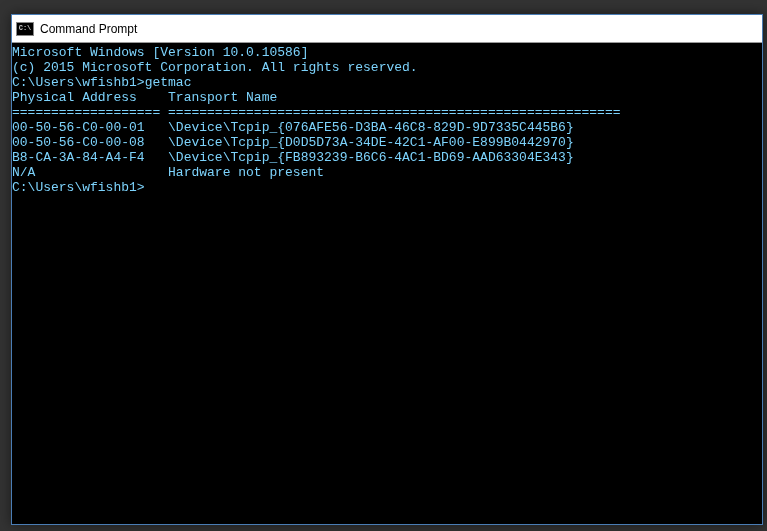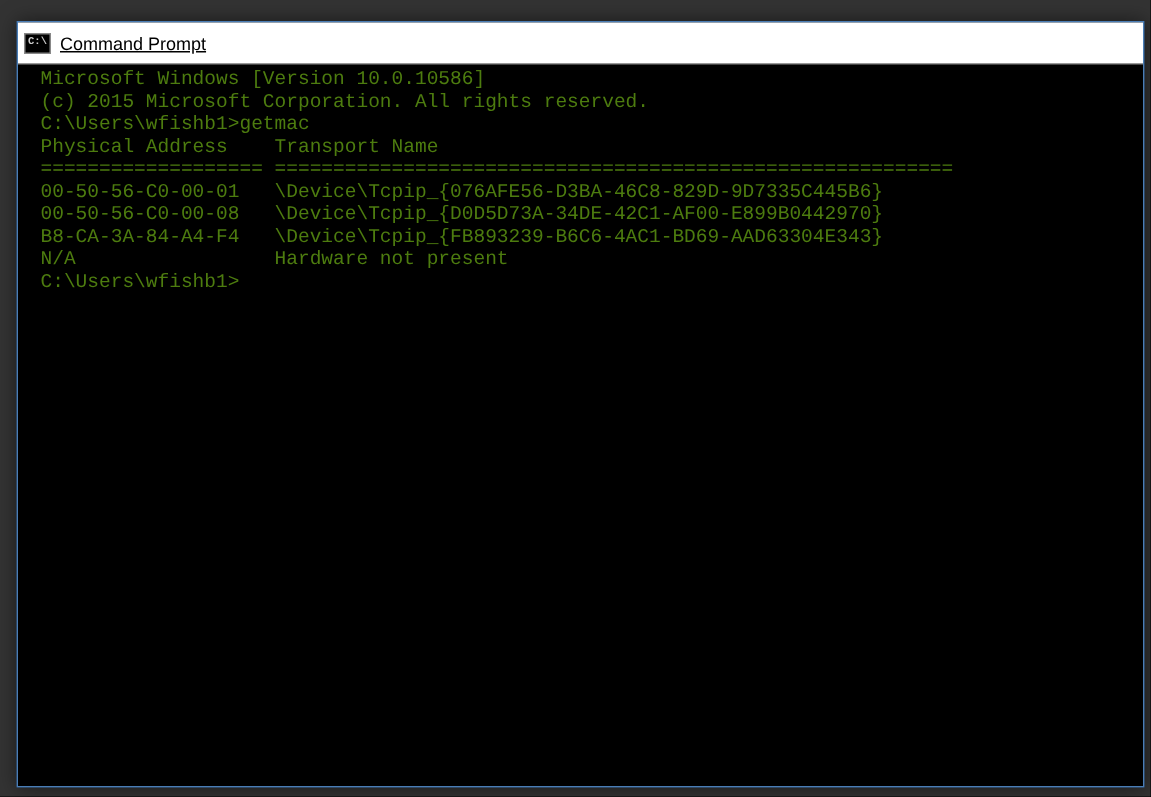--- a/index.html
+++ b/index.html
@@ -46,28 +46,27 @@
     .title-icon-inner {
       color: #ccc;
       font-size: 7px;
       font-family: 'Courier New', monospace;
       font-weight: bold;
       line-height: 1;
     }
     .title-text {
       font-size: 12px;
       color: #000;
-      text-decoration: underline;
     }
     .terminal {
-      padding: 2px 15px;
+      padding: 2px 0;
       font-family: 'Consolas', 'Courier New', monospace;
       font-size: 13px;
       line-height: 15px;
-      color: #4d7c0f;
+      color: #7dd3fc;
       white-space: pre;
       overflow: hidden;
       height: calc(100% - 28px);
       background: #000;
     }
     .prompt-line {
       display: block;
     }
   </style>
 </head>

